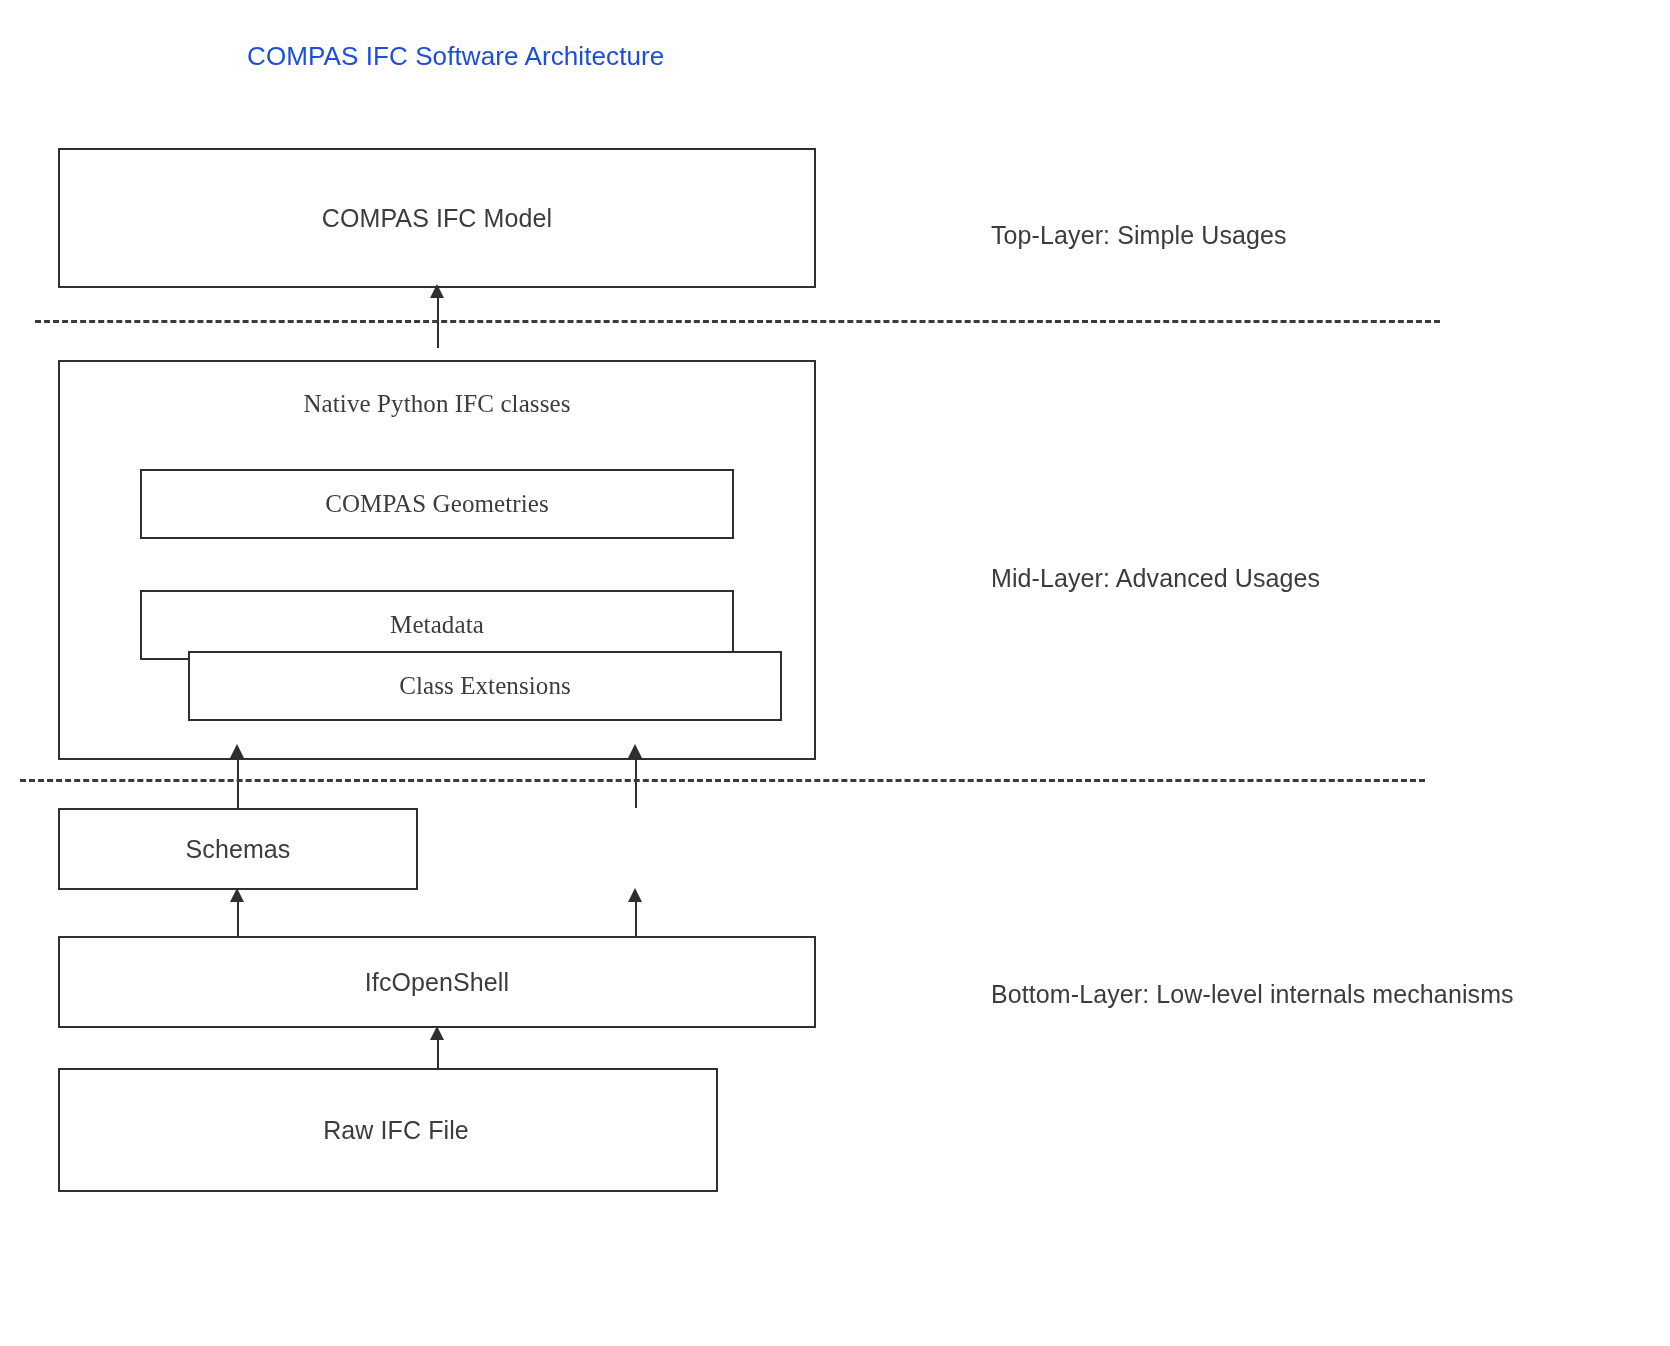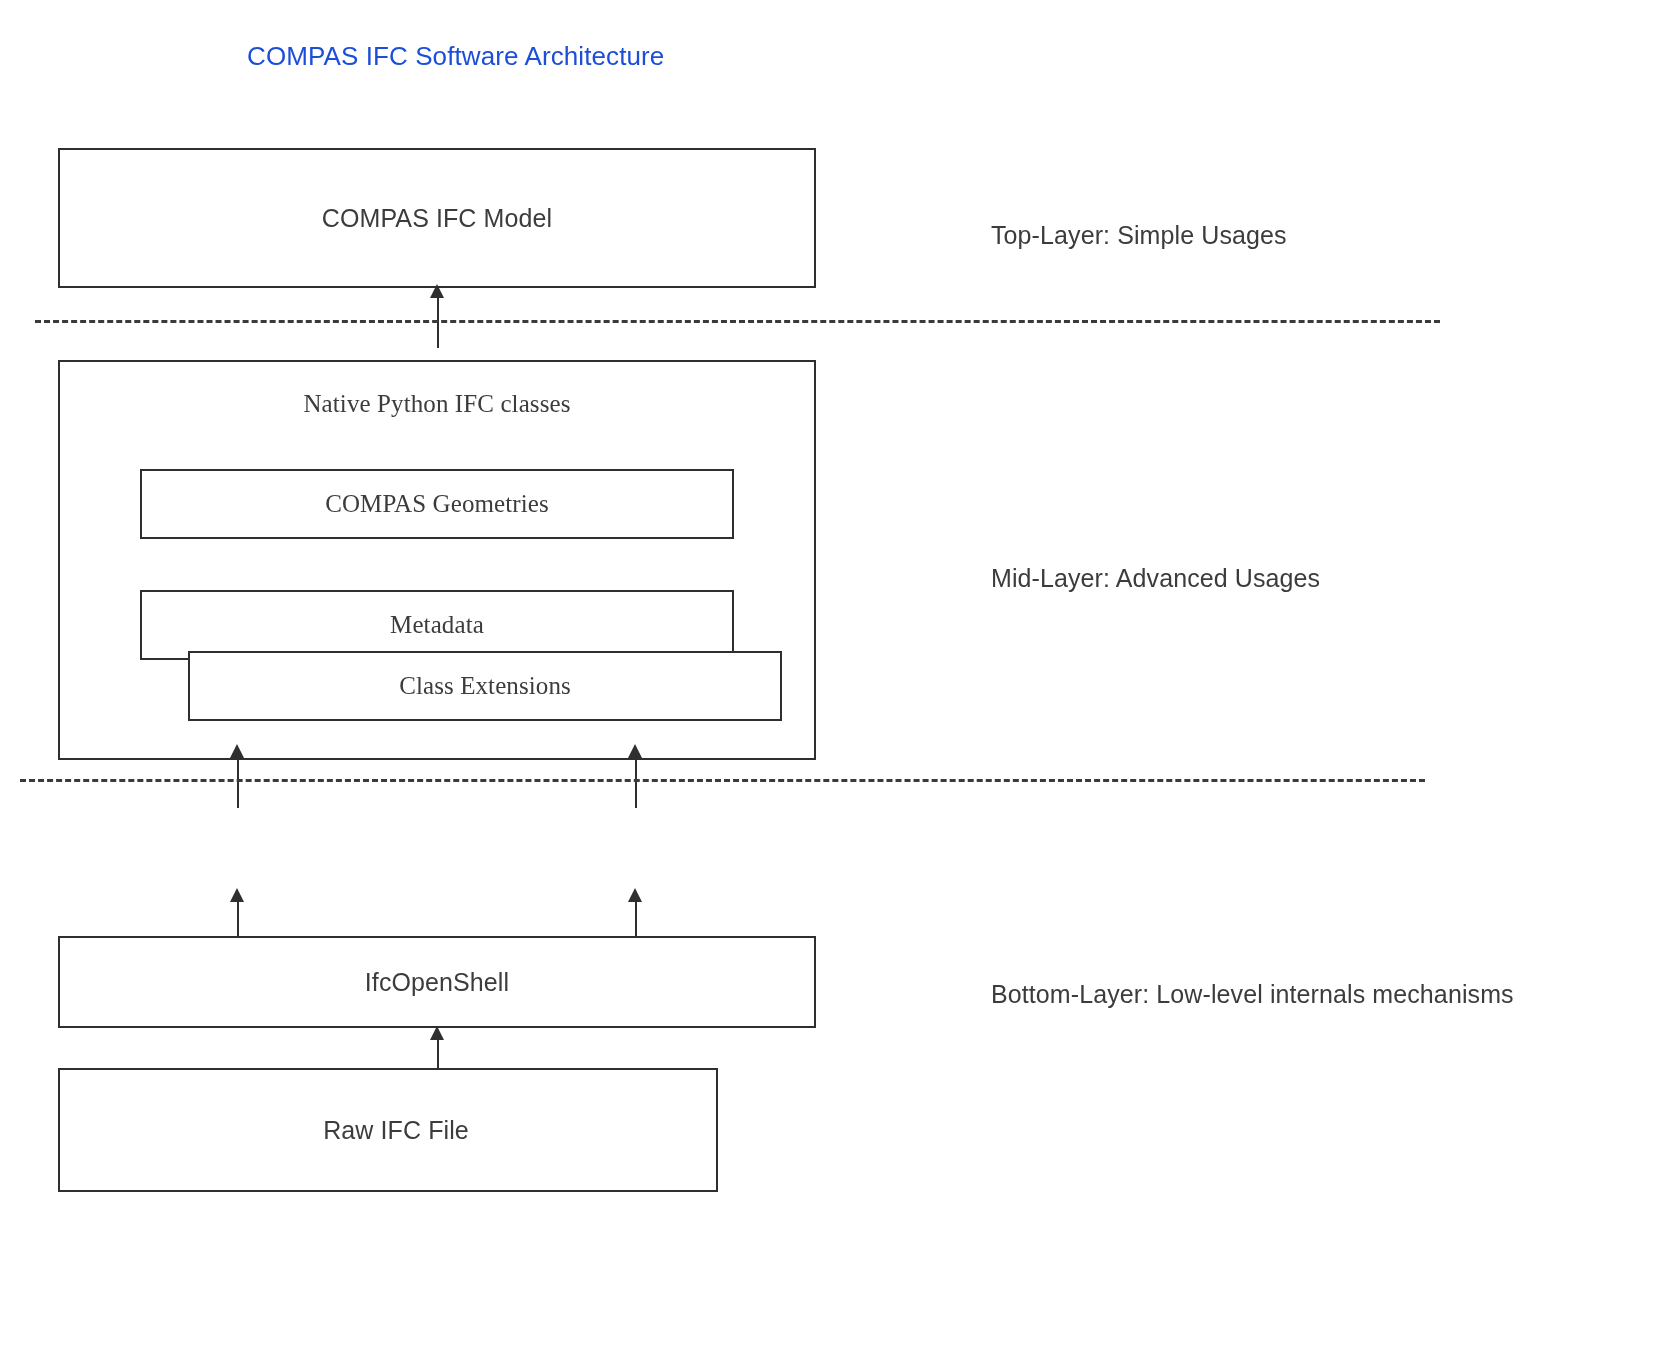--- a/index.html
+++ b/index.html
@@ -142,20 +142,23 @@
     <span class="shaft"></span>
   </div>
 
   <div class="arrow" style="left:635px; top:744px; height:64px;">
     <span class="head"></span>
     <span class="shaft"></span>
   </div>
 
   <div class="divider" style="left:20px; top:779px; width:1405px;"></div>
 
+  <div class="node" style="left:58px; top:808px; width:360px; height:82px;">
+    <span class="node-label">Schemas</span>
+  </div>
 
 
   <div class="arrow" style="left:237px; top:888px; height:48px;">
     <span class="head"></span>
     <span class="shaft"></span>
   </div>
 
   <div class="arrow" style="left:635px; top:888px; height:48px;">
     <span class="head"></span>
     <span class="shaft"></span>

